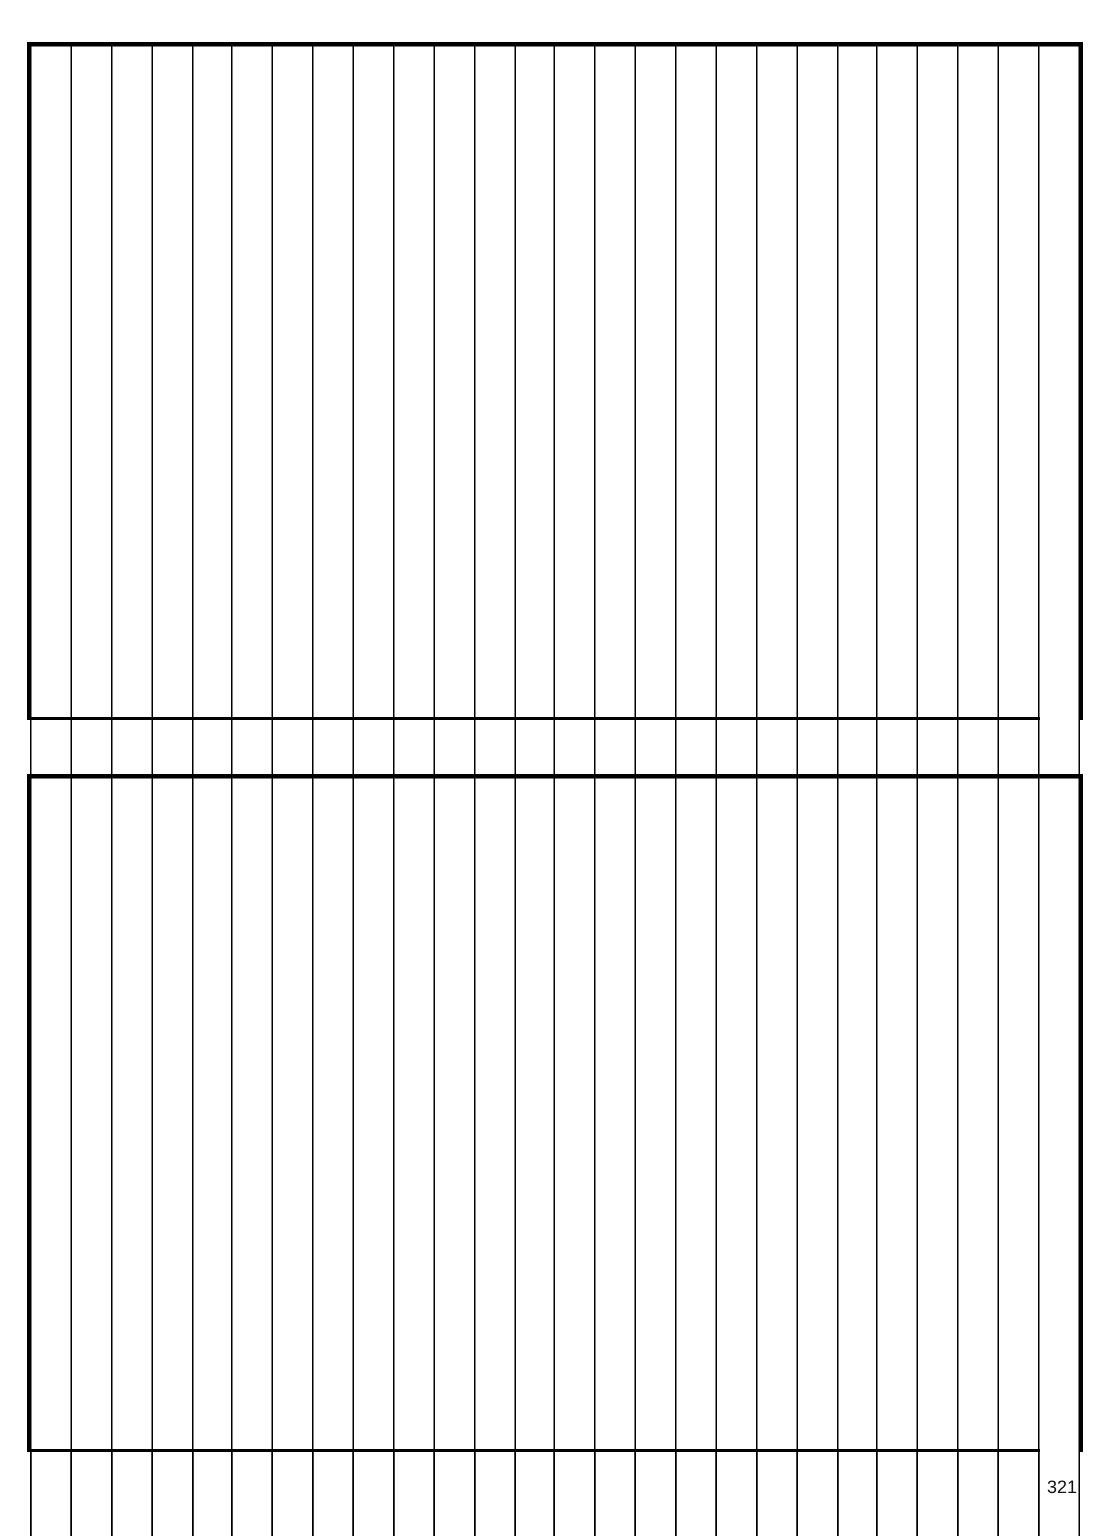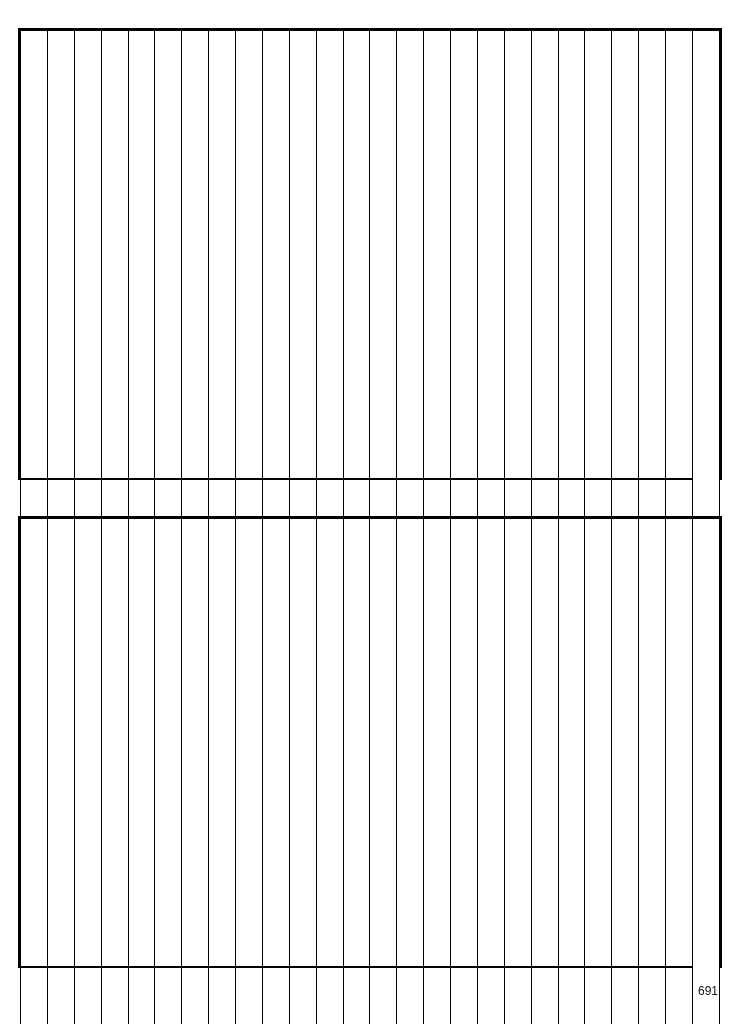--- a/index.html
+++ b/index.html
@@ -236,14 +236,14 @@
               <div class="vc">陈新民</div>
             </td>
             <td class="hdr" style="width: 3.84615%;">
               <div class="vc">姓 名</div>
             </td>
           </tr>
         </tbody>
     </table>
   </div>
 
-  <div class="pageno">691</div>
+  <div class="pageno">321</div>
 </div>
 
 </body></html>

